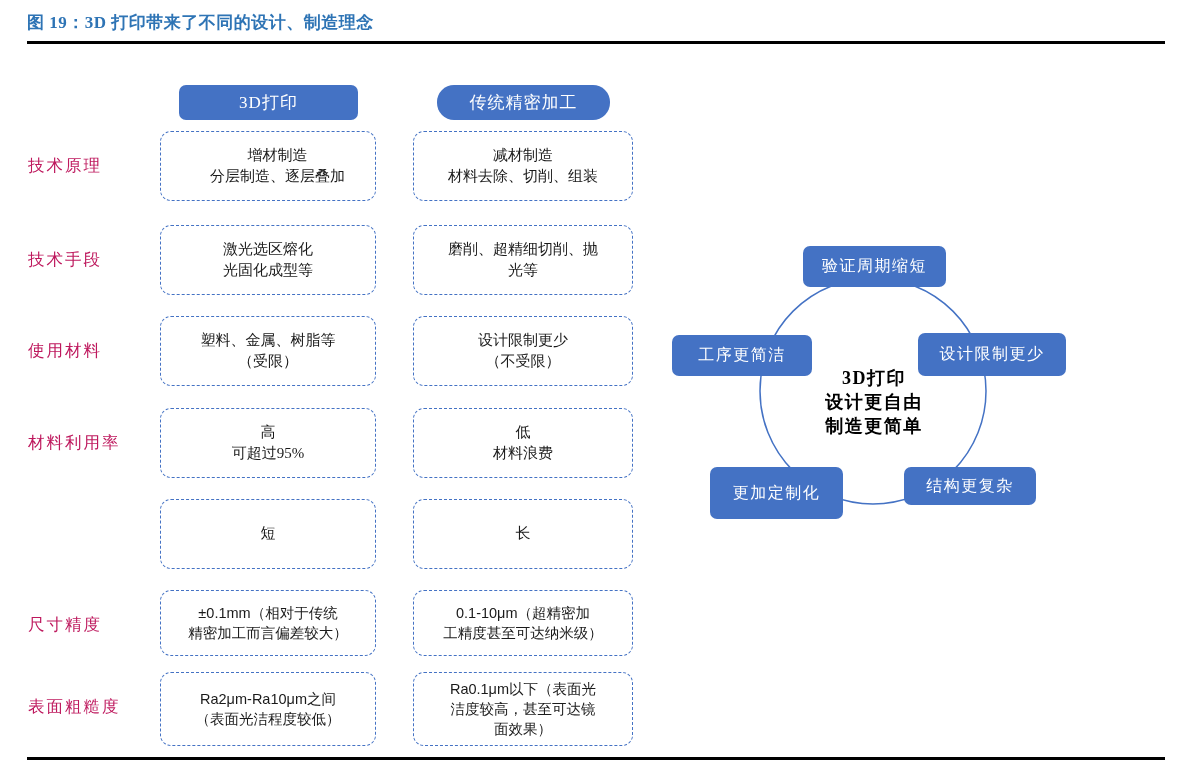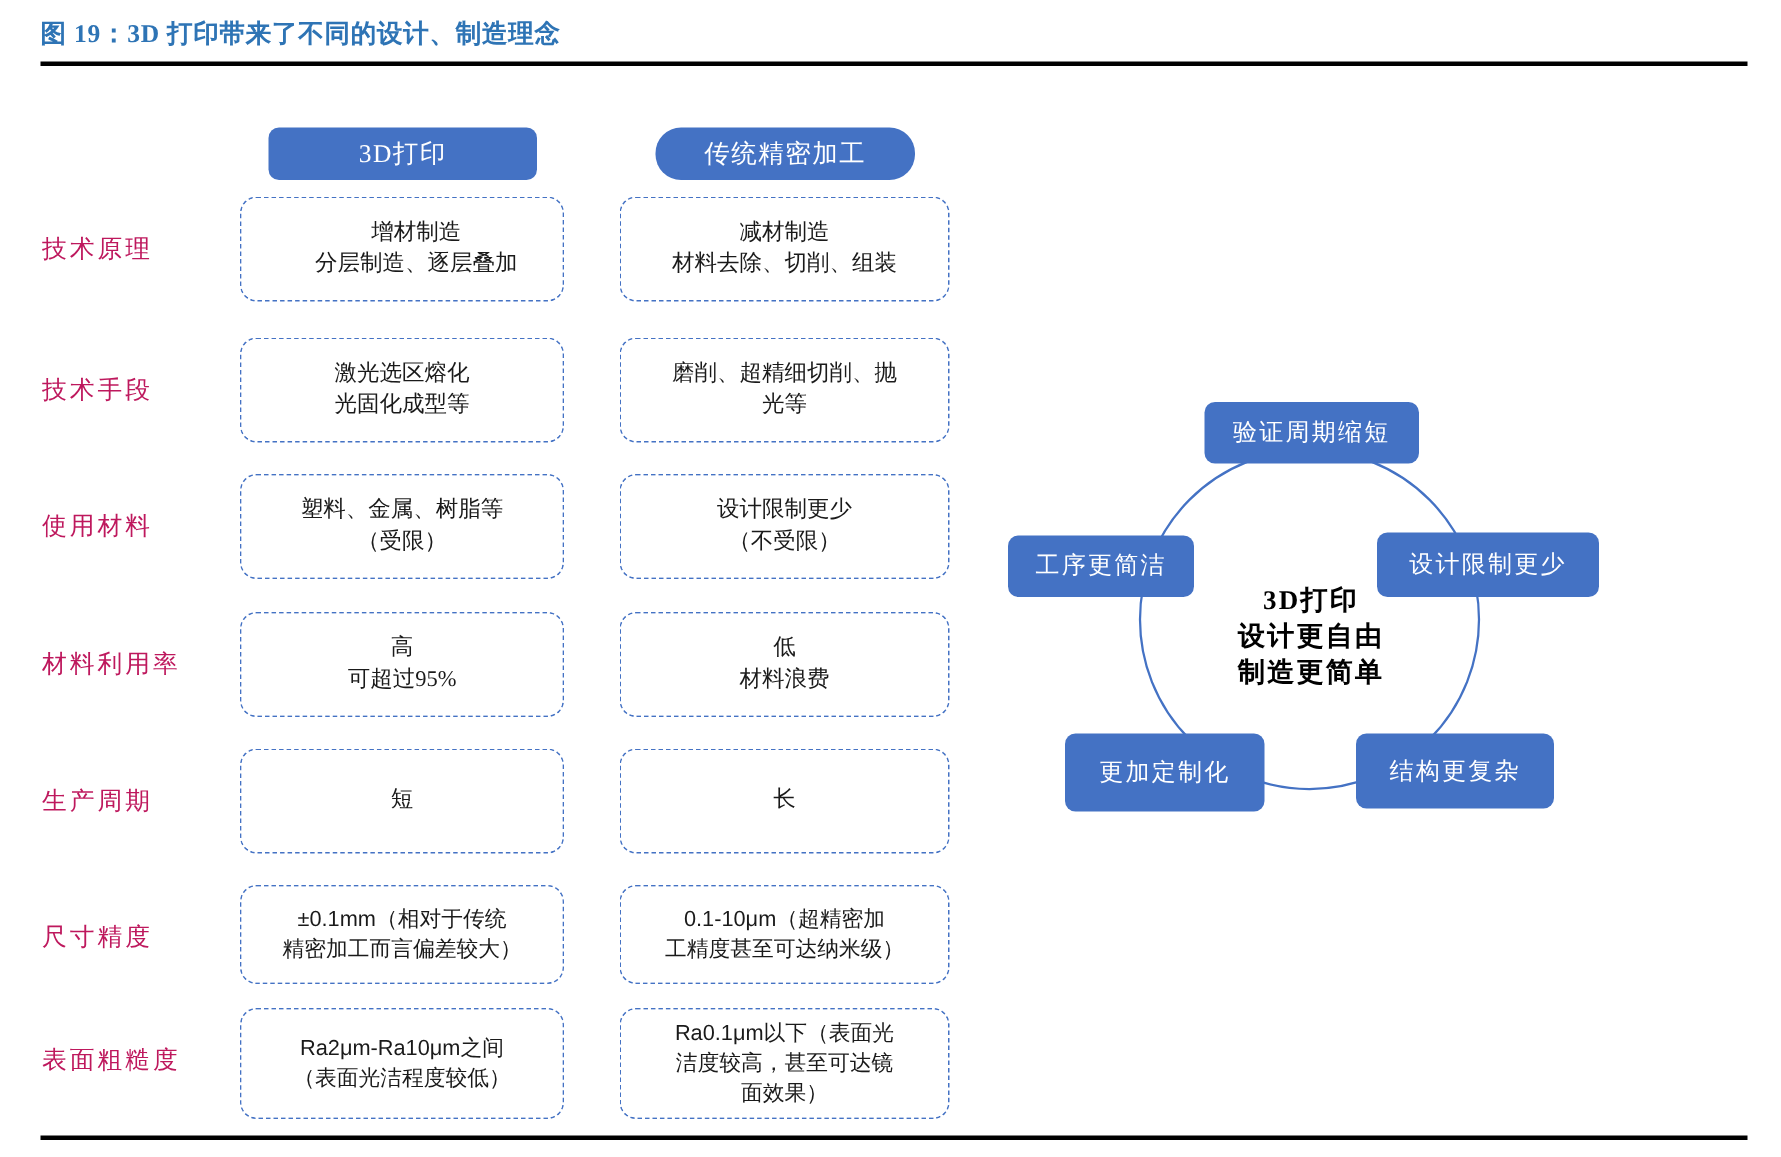--- a/index.html
+++ b/index.html
@@ -100,21 +100,21 @@
   .cell.mono {
     font-family: "Liberation Sans", "DejaVu Sans", sans-serif;
     font-size: 14.5px;
     line-height: 1.4;
   }
 
   
   .cycle-area {
     position: absolute;
     left: 655px;
-    top: 248px;
+    top: 226px;
     width: 450px;
     height: 340px;
   }
   .cycle-ring {
     position: absolute;
     left: 0;
     top: 0;
   }
   .cycle-box {
     position: absolute;
@@ -169,21 +169,20 @@
 （受限）</div>
   <div class="cell c2" style="top:316px; height:70px;">设计限制更少
 （不受限）</div>
 
   <div class="row-label" style="top:408px;">材料利用率</div>
   <div class="cell c1" style="top:408px; height:70px;">高
 可超过95%</div>
   <div class="cell c2" style="top:408px; height:70px;">低
 材料浪费</div>
 
-  <div class="row-label" style="top:499px;">生产周期</div>
   <div class="cell c1" style="top:499px; height:70px;">短</div>
   <div class="cell c2" style="top:499px; height:70px;">长</div>
 
   <div class="row-label" style="top:590px;">尺寸精度</div>
   <div class="cell c1 mono" style="top:590px; height:66px;">±0.1mm（相对于传统
 精密加工而言偏差较大）</div>
   <div class="cell c2 mono" style="top:590px; height:66px;">0.1-10μm（超精密加
 工精度甚至可达纳米级）</div>
 
   <div class="row-label" style="top:672px;">表面粗糙度</div>
@@ -198,23 +197,23 @@
 <div class="cycle-area">
 
   <svg class="cycle-ring" width="450" height="340" viewBox="0 0 450 340">
     <circle cx="218" cy="165" r="113" fill="none" stroke="#4472C4" stroke-width="1.5"></circle>
   </svg>
 
   <div class="cycle-box" style="left:148px; top:20px;  width:143px; height:41px;">验证周期缩短</div>
 
   <div class="cycle-box" style="left:263px; top:107px; width:148px; height:43px;">设计限制更少</div>
 
-  <div class="cycle-box" style="left:249px; top:241px; width:132px; height:50px;">结构更复杂</div>
+  <div class="cycle-box" style="left:249px; top:241px; width:132px; height:38px;">结构更复杂</div>
 
   <div class="cycle-box" style="left:55px;  top:241px; width:133px; height:52px;">更加定制化</div>
 
-  <div class="cycle-box" style="left:17px;  top:109px; width:124px; height:41px;">工序更简洁</div>
+  <div class="cycle-box" style="left:17px;  top:109px; width:140px; height:41px;">工序更简洁</div>
 
   <div class="cycle-center" style="left:148px; top:141px; width:142px;">3D打印
 设计更自由
 制造更简单</div>
 
 </div>
 
 </body></html>

